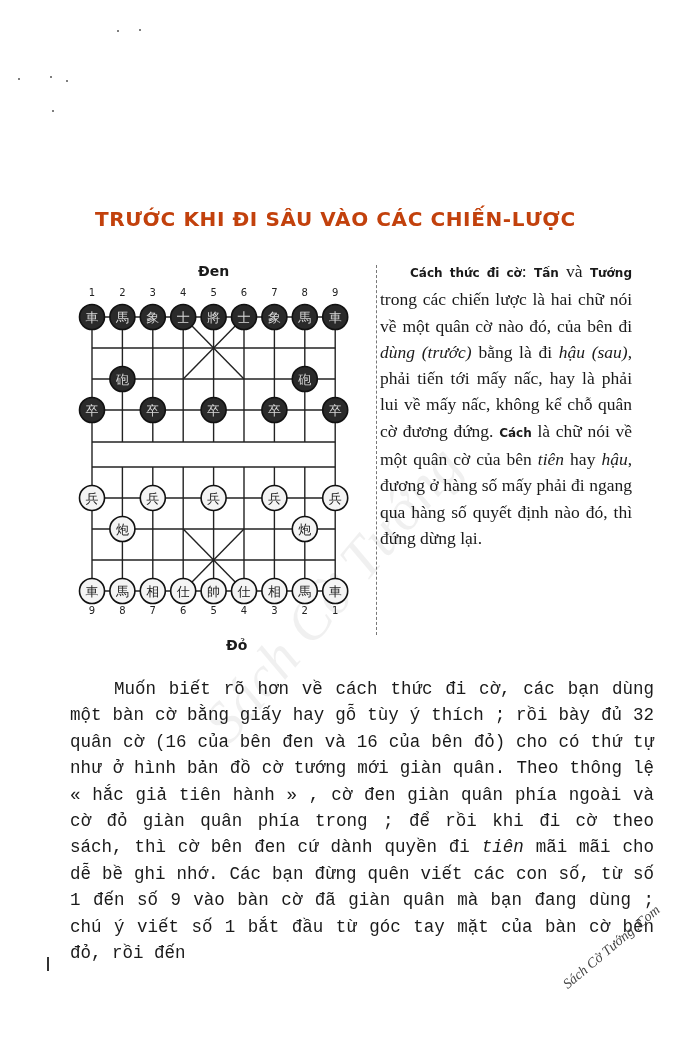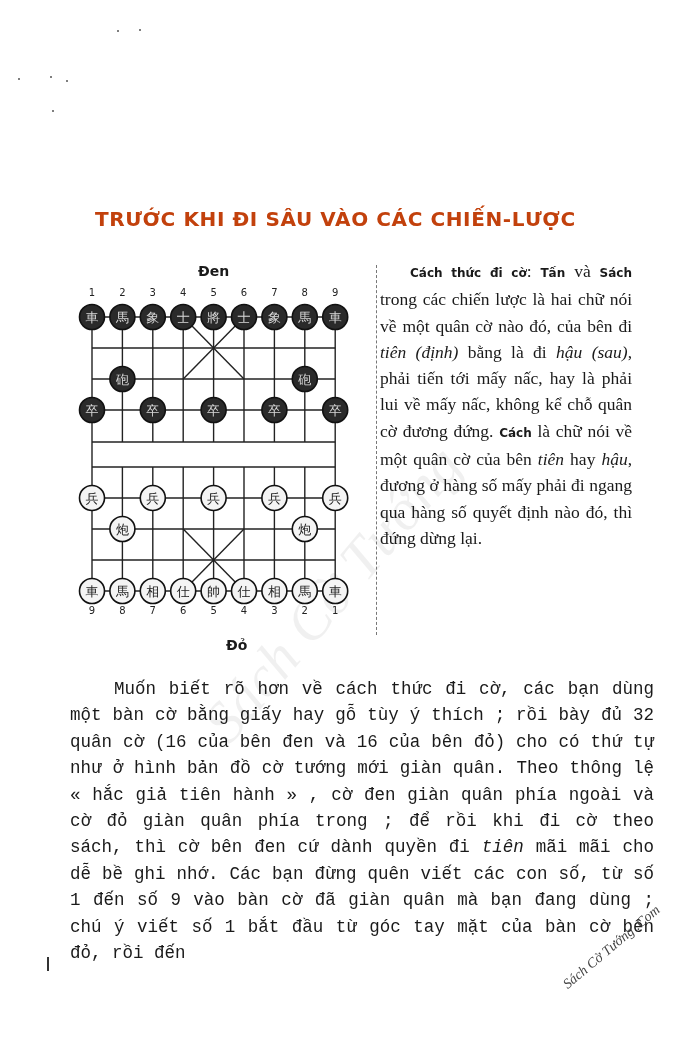--- a/index.html
+++ b/index.html
@@ -225,23 +225,23 @@
       <div class="filenum" style="left: 259.2px; top: 350px;">1</div>
     </div>
   <div class="board-label" style="left:156px;top:382px">Đỏ</div>
 </div>
 
 <div class="vbar"></div>
 
 <div class="col-text">
   <p><span class="ind"></span><span class="b">Cách thức đi cờ</span><span>: </span><span class="b">Tấn</span>
     <span>và</span>
-    <span class="b">Sách</span>
+    <span class="b">Tướng</span>
     <span>trong các chiến lược là hai chữ nói về một quân cờ nào đó, của bên đi</span>
-    <span class="i">tiên (định)</span>
+    <span class="i">dùng (trước)</span>
     <span>bằng là đi</span>
     <span class="i">hậu (sau)</span><span>, phải tiến tới mấy nấc, hay là phải lui về mấy nấc, không kể chỗ quân cờ đương đứng.</span>
     <span class="b">Cách</span>
     <span>là chữ nói về một quân cờ của bên</span>
     <span class="i">tiên</span>
     <span>hay</span>
     <span class="i">hậu</span><span>, đương ở hàng số mấy phải đi ngang qua hàng số quyết định nào đó, thì đứng dừng lại.</span>
   </p>
 </div>
 

